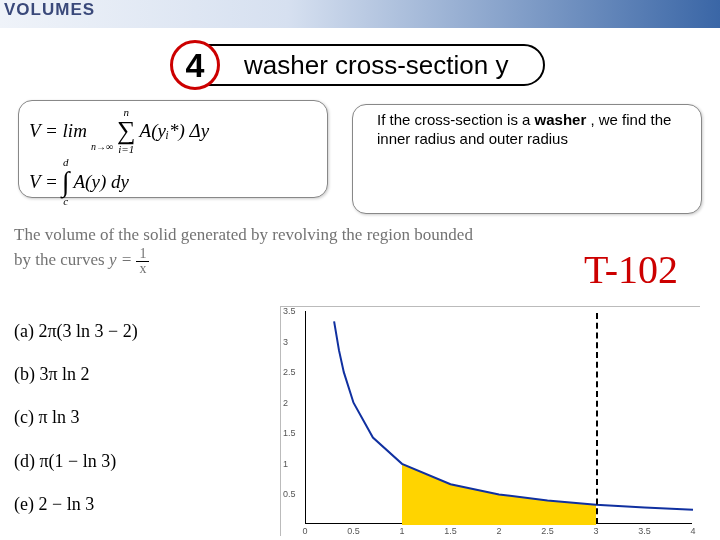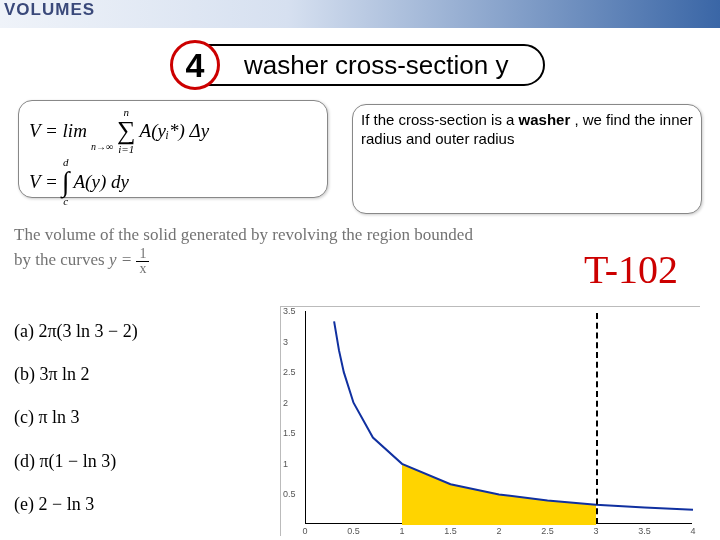--- a/index.html
+++ b/index.html
@@ -64,21 +64,21 @@
   .int-block .top, .int-block .bot { font-size:11px; font-style:italic; }
   .int-block .mid { font-size:28px; }
   .washer-box {
     position: absolute;
     left: 352px; top: 104px;
     width: 350px; height: 110px;
     border: 1px solid #888;
     border-radius: 14px;
     background: #fff;
     box-shadow: 1px 1px 3px rgba(0,0,0,.2);
-    padding: 6px 8px;
+    padding: 6px 24px;
     font-size: 15px;
   }
   .washer-box .desc { font-weight:normal; color:#000; line-height:1.25; }
   .washer-box .desc b { font-weight:bold; }
   .washer-box .area {
     margin-top: 14px;
     font-family: "Times New Roman", serif;
     font-style: italic; font-size: 22px;
     padding-left: 40px;
   }

